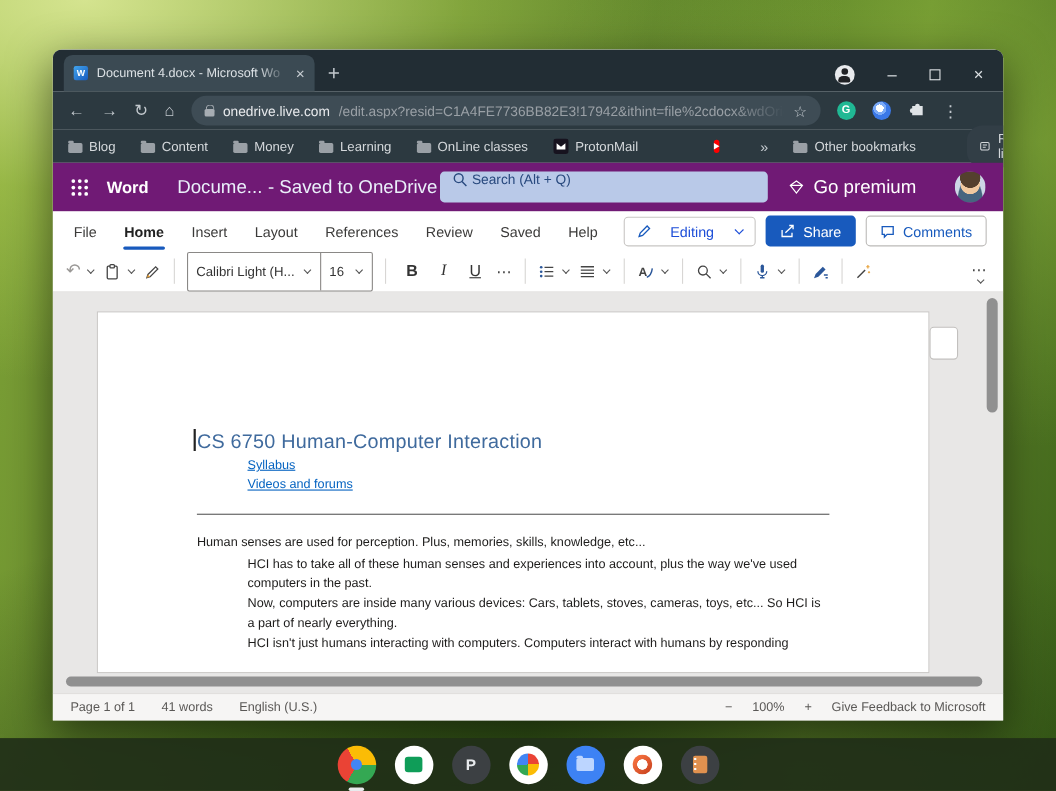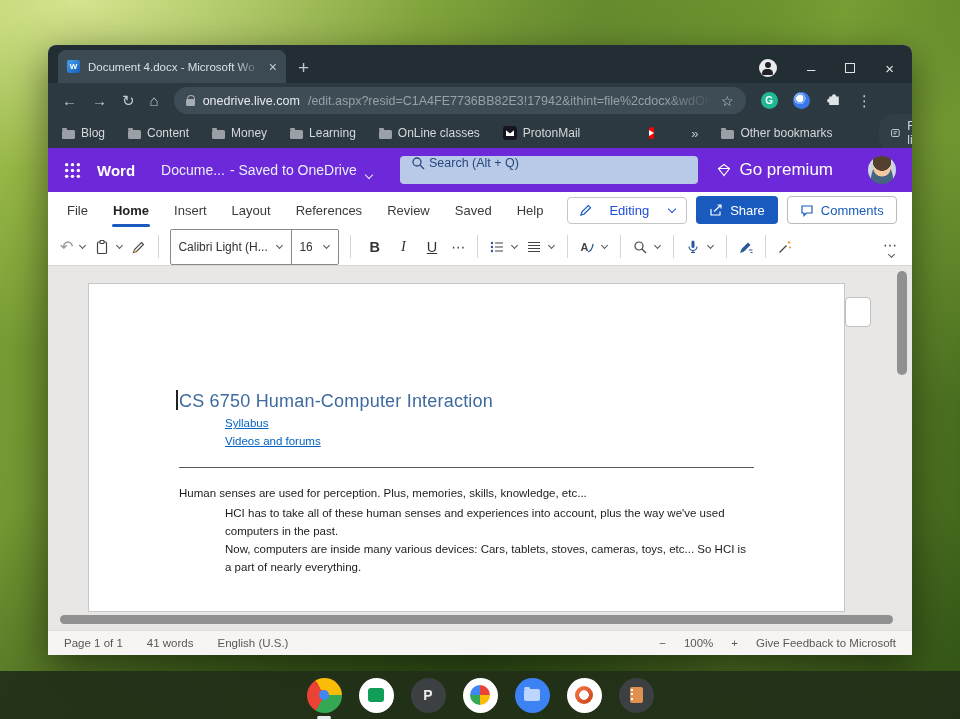--- a/index.html
+++ b/index.html
@@ -47,23 +47,23 @@
   .folder{width:13px;height:9px;background:#9aa0a6;border-radius:1.5px;position:relative;margin-top:2px}
   .folder::before{content:"";position:absolute;top:-2px;left:0;width:5px;height:2px;background:#9aa0a6;border-radius:1px 1px 0 0}
   .pmicon{width:14px;height:14px}
   .bluedot{width:13px;height:13px;border-radius:50%;background:#1a73e8}
   .yt{width:17px;height:12px;background:#f00;border-radius:3px;display:grid;place-items:center}
   .yt::before{content:"";border-left:5px solid #fff;border-top:3px solid transparent;border-bottom:3px solid transparent}
   .bm-chev{color:#c3c9ce;font-size:13px;margin-left:14px}
   .bmdiv{width:1px;height:16px;background:#5a646b}
   .readpill{display:flex;align-items:center;gap:7px;background:#323e46;border-radius:14px;padding:5px 11px}
   
-  .wordbar{height:44px;background:#6d28d9;display:flex;align-items:center;color:#fff;padding:0 16px;flex:none;position:relative}
+  .wordbar{height:44px;background:#701a75;display:flex;align-items:center;color:#fff;padding:0 16px;flex:none;position:relative}
   .brand{font-size:15px;font-weight:bold;margin-left:16px}
-  .docname{margin-left:26px;font-size:14px;display:flex;align-items:flex-end;gap:5px;color:#eaf0fa}
+  .docname{margin-left:26px;font-size:17px;display:flex;align-items:flex-end;gap:5px;color:#eaf0fa}
   .chev{width:6px;height:6px;border-right:1.5px solid currentColor;border-bottom:1.5px solid currentColor;transform:rotate(45deg);display:inline-block;margin:-3px 0 0 4px}
   .searchpill{position:absolute;left:352px;width:298px;height:28px;border-radius:4px;background:#b9c9e8;color:#28497e;display:flex;align-items:flex-start;gap:4px;padding:0 11px;font-size:12.5px}
   .wb-right{margin-left:auto;display:flex;align-items:center;gap:9px}
   .premium{display:flex;align-items:center;gap:7px;font-size:17px}
   .avatar{width:28px;height:28px;border-radius:50%;margin-left:26px;background:
     radial-gradient(circle at 50% 20%,#54402e 0 9px,transparent 9.5px),
     radial-gradient(circle at 50% 42%,#f0c9a0 0 8.5px,transparent 9px),
     radial-gradient(ellipse at 50% 100%,#46657f 0 11px,transparent 12px),#cdd6e6}
   
   .menurow{height:36px;background:#fff;display:flex;align-items:center;padding:0 18px;font-size:13px;color:#3b3a39;gap:23px;flex:none}
@@ -397,20 +397,21 @@
         </div>
         <div class="dlinks">
           <span class="dlink">Syllabus</span>
           <span class="dlink">Videos and forums</span>
         </div>
         <div class="dhr"></div>
         <p class="dpara">Human senses are used for perception. Plus, memories, skills, knowledge, etc...</p>
         <div class="dbullets">
           <p>HCI has to take all of these human senses and experiences into account, plus the way we've used computers in the past.</p>
           <p>Now, computers are inside many various devices: Cars, tablets, stoves, cameras, toys, etc... So HCI is a part of nearly everything.</p>
+          <p>HCI isn't just humans interacting with computers. Computers interact with humans by responding</p>
         </div>
       </div>
       <div class="comment-tab"></div>
       <div class="vthumb"></div>
       <div class="hthumb"></div>
     </div>
 
     <div class="statusbar">
       <span>Page 1 of 1</span>
       <span>41 words</span>

